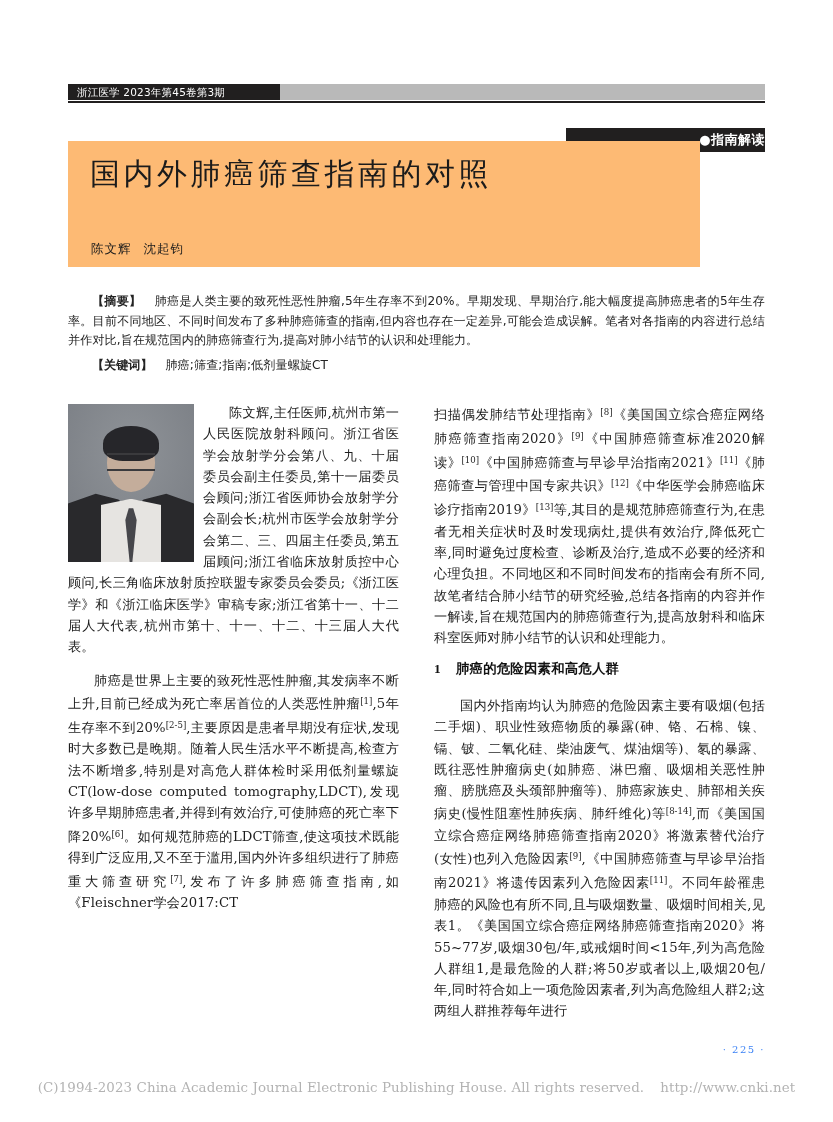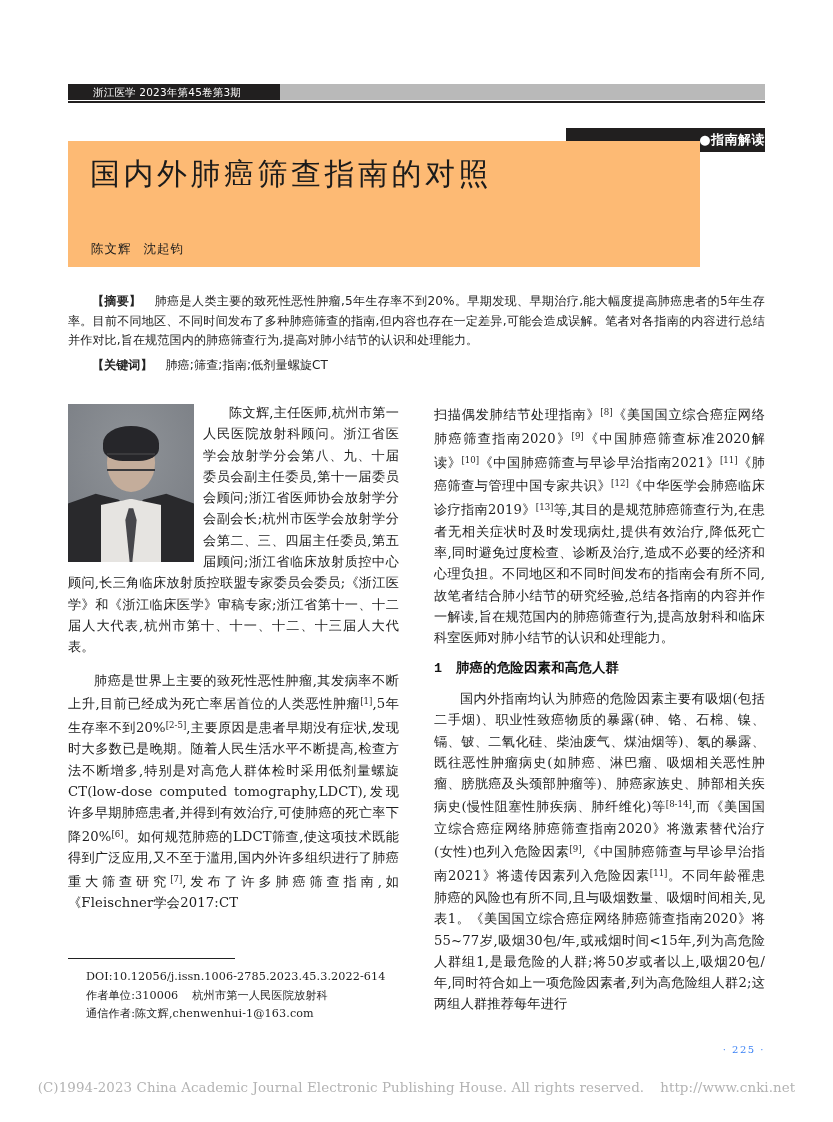--- a/index.html
+++ b/index.html
@@ -40,21 +40,21 @@
   }
   .runhead-black {
     position: absolute;
     left: 0; top: 0;
     width: 212px; height: 16px;
     background: #211f1f;
     color: #ffffff;
     font-family: "DejaVu Sans", "Liberation Sans", sans-serif;
     font-size: 10.5px;
     line-height: 16px;
-    padding-left: 25px;
+    padding-left: 9px;
     box-sizing: border-box;
     letter-spacing: 0.2px;
     white-space: nowrap;
   }
   .runhead-rule {
     position: absolute;
     left: 0;
     top: 17px;
     width: 697px;
     height: 1.6px;
@@ -210,25 +210,25 @@
 
   .body-para { text-indent: 26px; margin: 0; }
 
   sup.ref {
     font-size: 8.6px;
     vertical-align: 0.52em;
     letter-spacing: 0;
   }
 
   .sec-head {
-    font-family: Liberation Mono, monospace;
+    font-family: Liberation Serif, serif;
     font-weight: bold;
     font-size: 13.4px;
     line-height: 21.3px;
-    margin: 9px 0 9px 0;
+    margin: 9px 0 16px 0;
     letter-spacing: 0.2px;
     color: #121212;
   }
   .sec-head .num { display: inline-block; width: 22px; }
 
   
   .footnote {
     position: absolute;
     left: 68px;
     top: 958px;
@@ -322,24 +322,18 @@
   </div>
 
   <div class="col col-right">
     <div><span>扫描偶发肺结节处理指南》</span><sup class="ref">[8]</sup><span>《美国国立综合癌症网络肺癌筛查指南2020》</span><sup class="ref">[9]</sup><span>《中国肺癌筛查标准2020解读》</span><sup class="ref">[10]</sup><span>《中国肺癌筛查与早诊早治指南2021》</span><sup class="ref">[11]</sup><span>《肺癌筛查与管理中国专家共识》</span><sup class="ref">[12]</sup><span>《中华医学会肺癌临床诊疗指南2019》</span><sup class="ref">[13]</sup><span>等,其目的是规范肺癌筛查行为,在患者无相关症状时及时发现病灶,提供有效治疗,降低死亡率,同时避免过度检查、诊断及治疗,造成不必要的经济和心理负担。不同地区和不同时间发布的指南会有所不同,故笔者结合肺小结节的研究经验,总结各指南的内容并作一解读,旨在规范国内的肺癌筛查行为,提高放射科和临床科室医师对肺小结节的认识和处理能力。</span></div>
 
     <div class="sec-head"><span class="num">1</span><span>肺癌的危险因素和高危人群</span></div>
 
     <div class="body-para"><span>国内外指南均认为肺癌的危险因素主要有吸烟(包括二手烟)、职业性致癌物质的暴露(砷、铬、石棉、镍、镉、铍、二氧化硅、柴油废气、煤油烟等)、氡的暴露、既往恶性肿瘤病史(如肺癌、淋巴瘤、吸烟相关恶性肿瘤、膀胱癌及头颈部肿瘤等)、肺癌家族史、肺部相关疾病史(慢性阻塞性肺疾病、肺纤维化)等</span><sup class="ref">[8-14]</sup><span>,而《美国国立综合癌症网络肺癌筛查指南2020》将激素替代治疗(女性)也列入危险因素</span><sup class="ref">[9]</sup><span>,《中国肺癌筛查与早诊早治指南2021》将遗传因素列入危险因素</span><sup class="ref">[11]</sup><span>。不同年龄罹患肺癌的风险也有所不同,且与吸烟数量、吸烟时间相关,见表1。《美国国立综合癌症网络肺癌筛查指南2020》将55~77岁,吸烟30包/年,或戒烟时间&lt;15年,列为高危险人群组1,是最危险的人群;将50岁或者以上,吸烟20包/年,同时符合如上一项危险因素者,列为高危险组人群2;这两组人群推荐每年进行</span></div>
   </div>
 
-  <div class="footnote">
-    <div class="fn-rule"></div>
-    <div class="fn-line">DOI:10.12056/j.issn.1006-2785.2023.45.3.2022-614</div>
-    <div class="fn-line"><span>作者单位:310006</span><span class="gap"></span><span>杭州市第一人民医院放射科</span></div>
-    <div class="fn-line">通信作者:陈文辉,chenwenhui-1@163.com</div>
-  </div>
 
   <div class="page-no">· 225 ·</div>
 
   <div class="cnki-footer"><span>(C)1994-2023 China Academic Journal Electronic Publishing House. All rights reserved.</span><span class="url">http://www.cnki.net</span></div>
 
 </div>
 
 </body></html>

